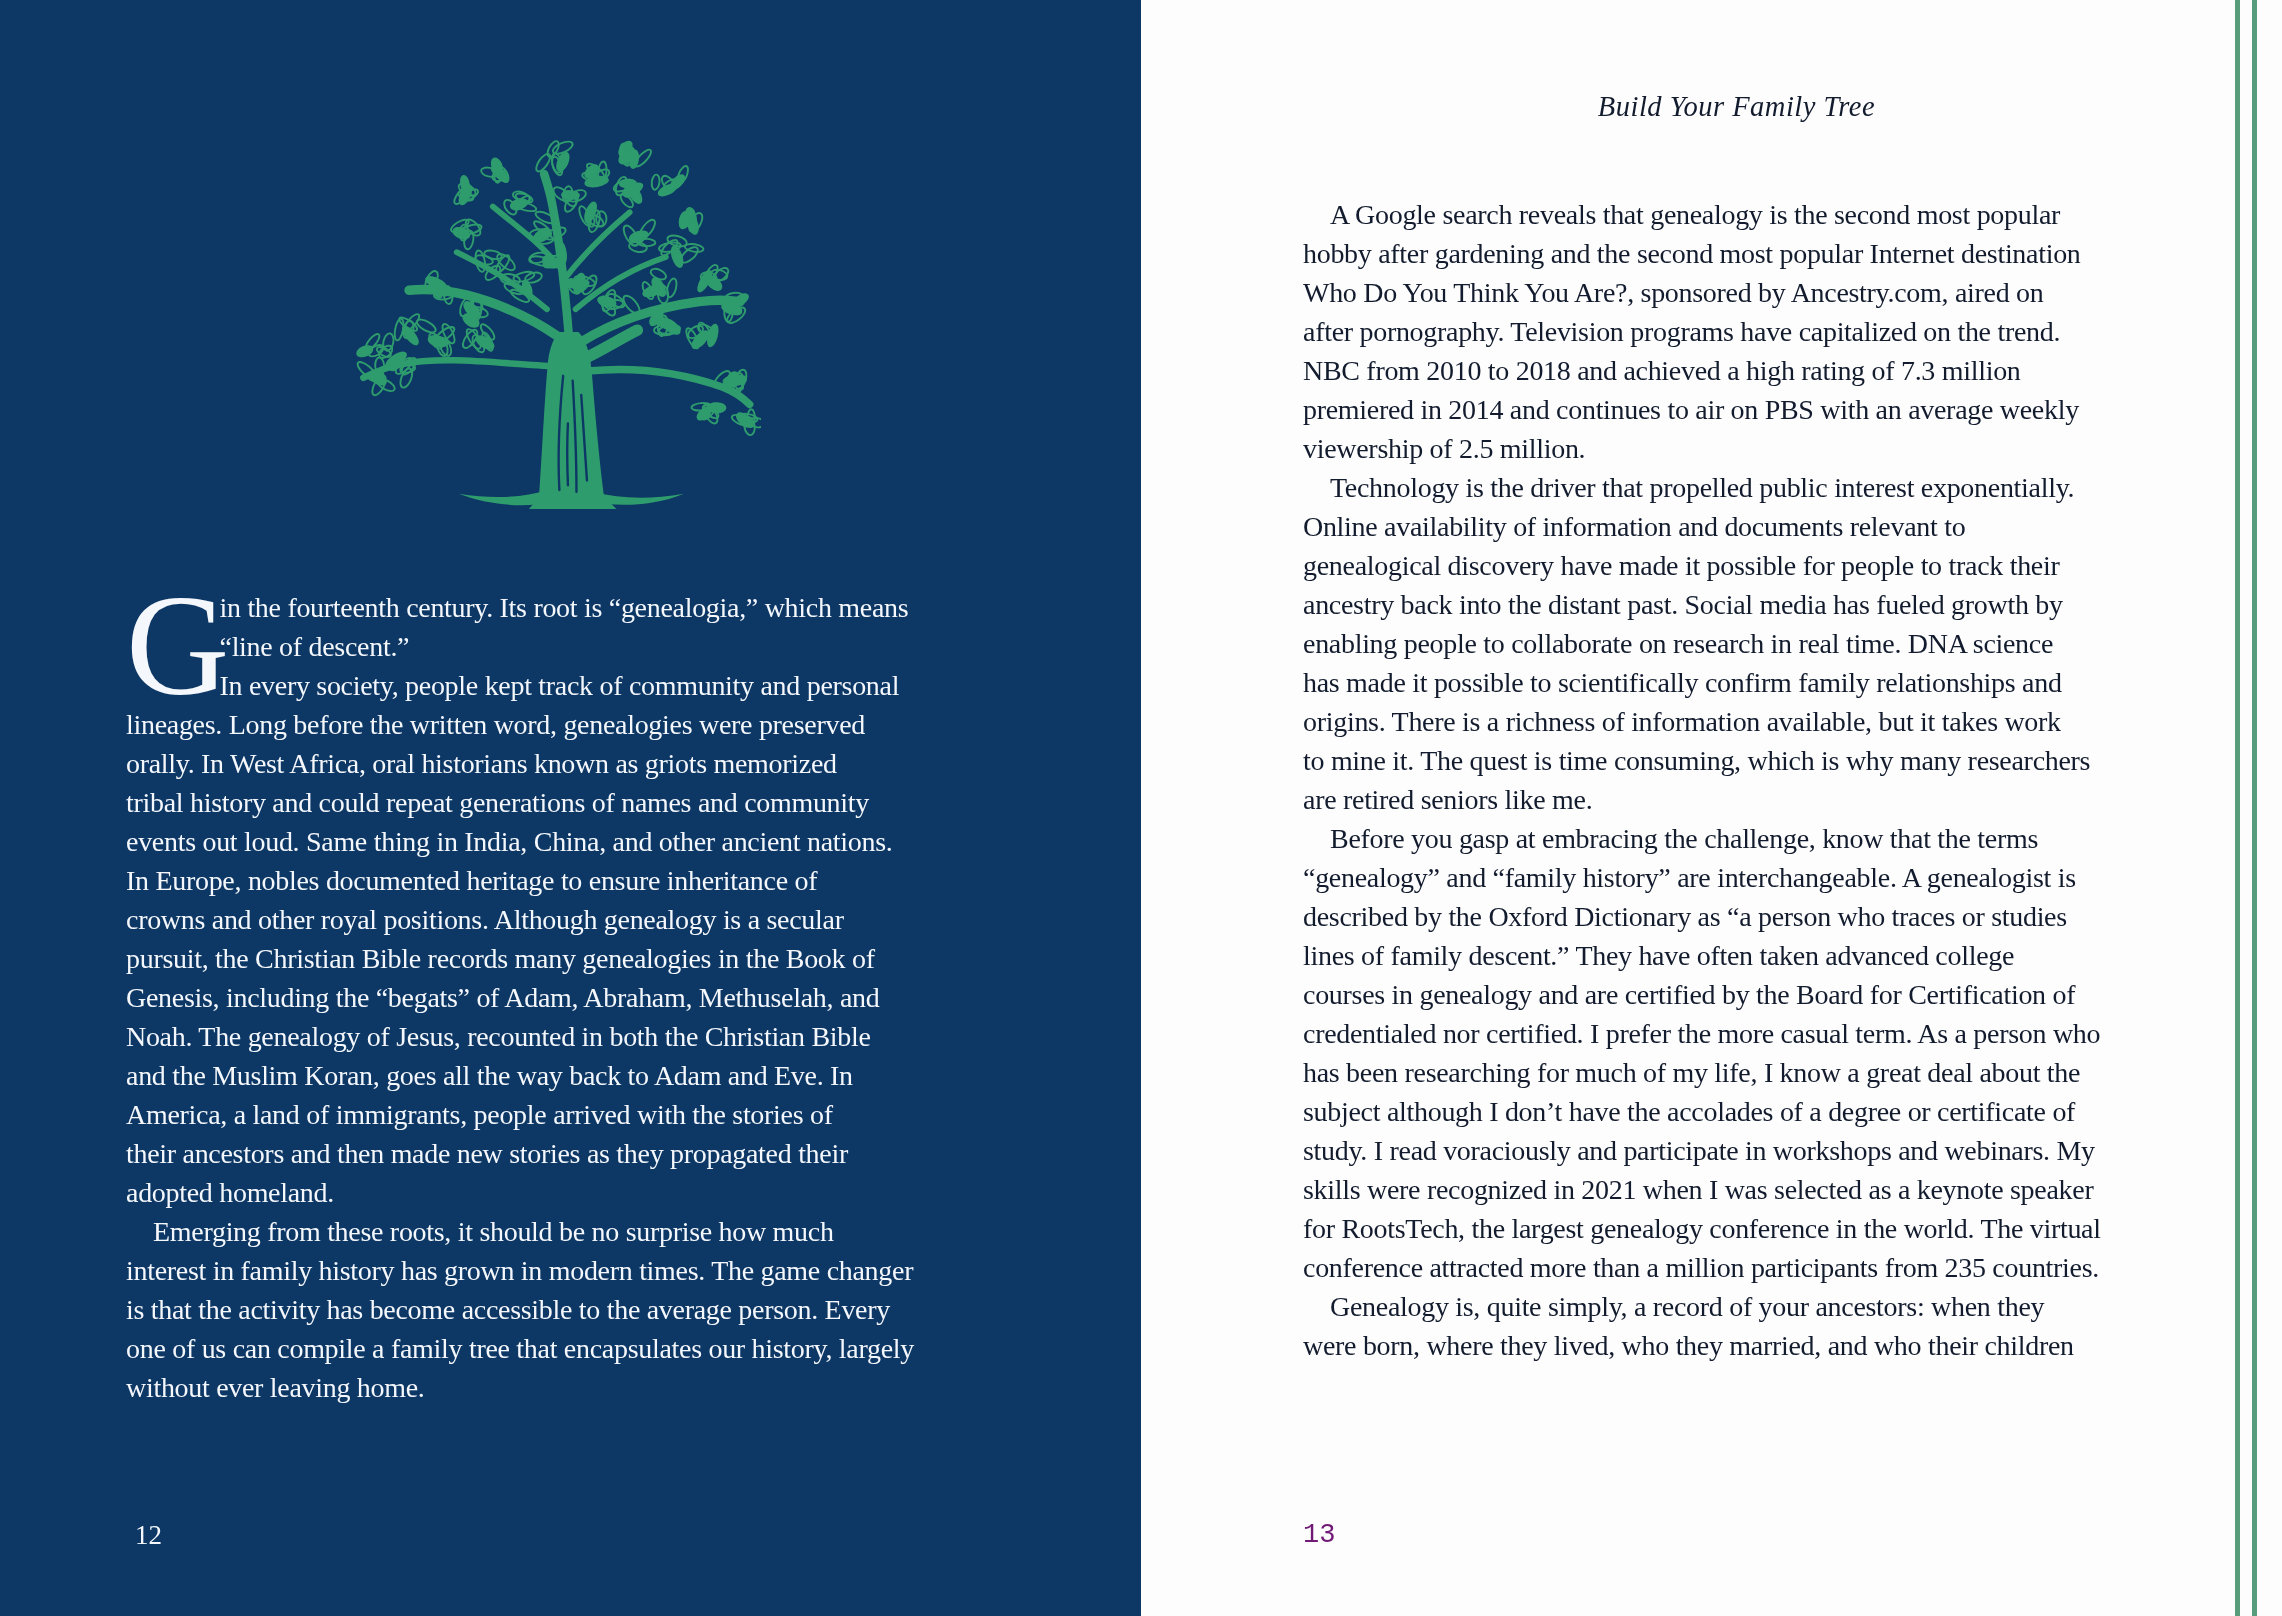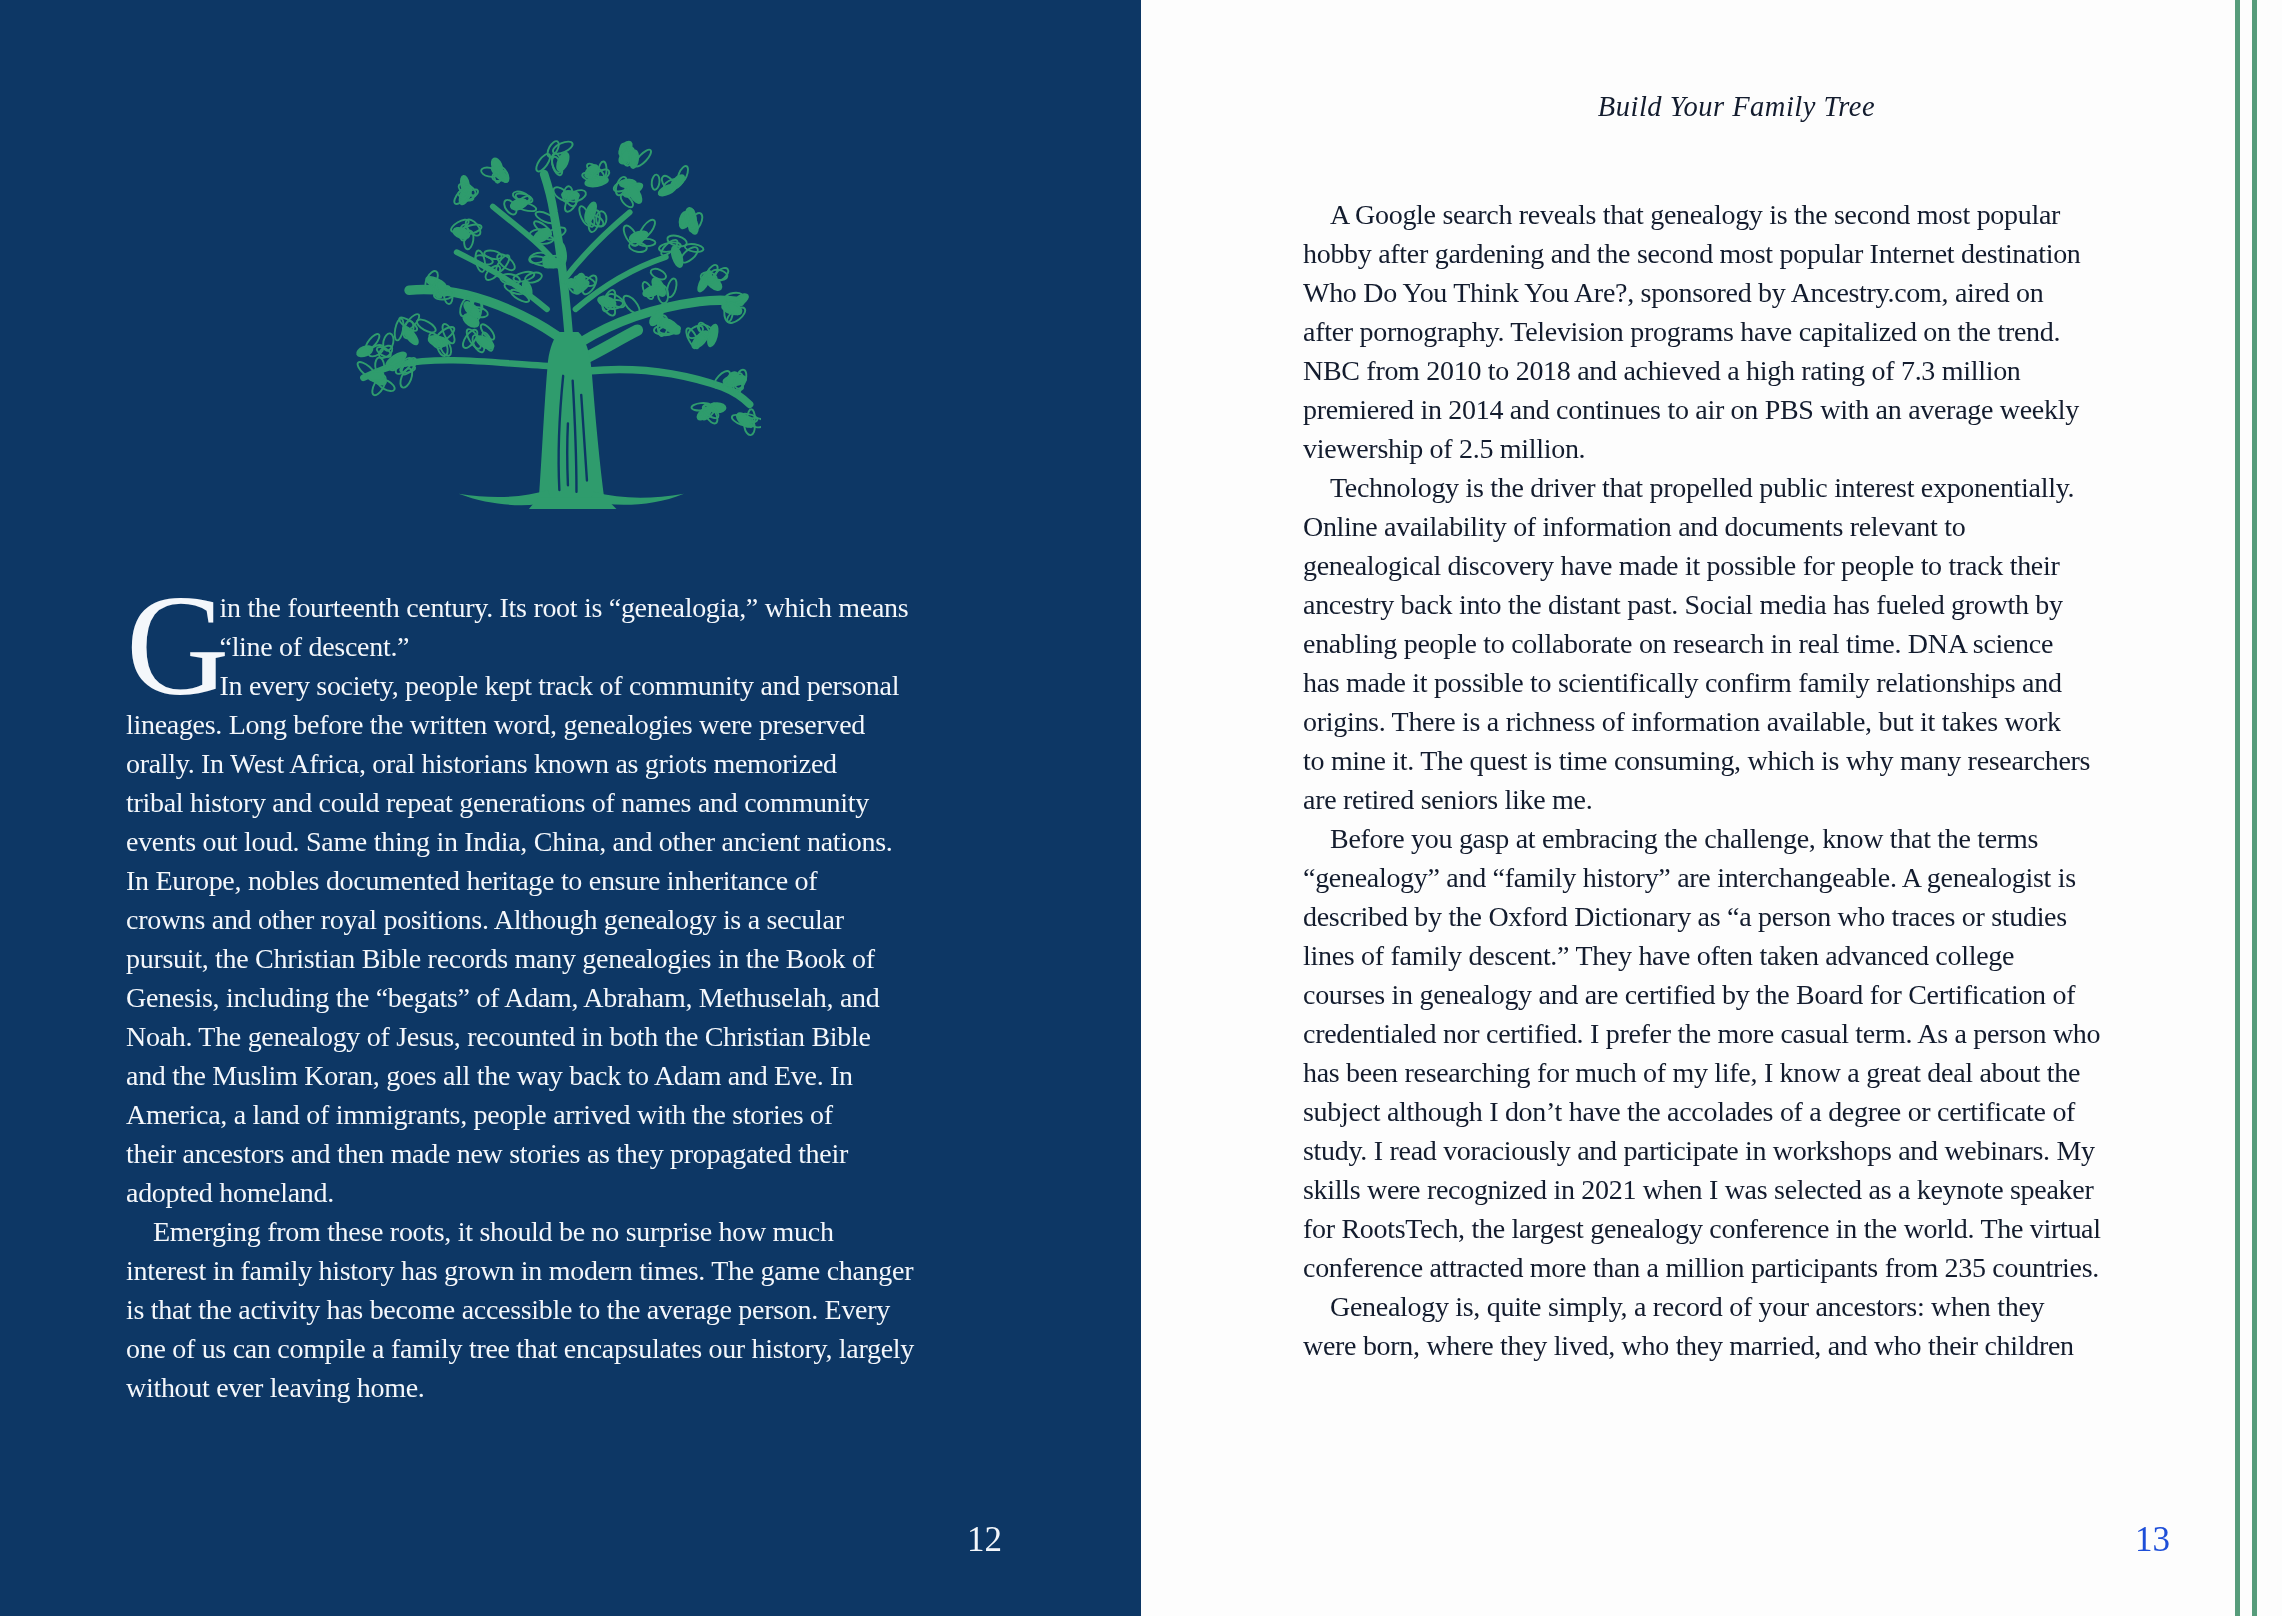--- a/index.html
+++ b/index.html
@@ -16,23 +16,23 @@
   .right-text{position:absolute;left:154px;top:195px;width:867px;font-size:28px;letter-spacing:-0.3px;}
 
   .line{height:39px;line-height:39px;white-space:nowrap;}
   .line.indent{padding-left:27px;}
 
   .dropcap{float:left;width:84px;height:117px;line-height:117px;font-size:143px;overflow:visible;margin-right:9.5px;color:#f4f7fb;}
 
   .running-head{position:absolute;left:154px;top:91px;width:867px;text-align:center;
     font-style:italic;font-size:28.5px;letter-spacing:0.5px;}
 
-  .folio{position:absolute;top:1520px;width:867px;text-align:right;font-size:35px;}
+  .folio{position:absolute;top:1520px;width:867px;text-align:left;font-size:27px;}
   .folio-left{left:135px;color:#f4f7fb;}
-  .folio-right{left:154px;color:#1d4ed8;}
+  .folio-right{left:154px;color:#701a75;font-family:Liberation Mono, monospace;}
 
   .edge-stripe{position:absolute;top:0;height:1617px;width:4.8px;background:#579c7b;}
   .stripe-1{left:2235px;}
   .stripe-2{left:2252px;}
 </style>
 </head>
 <body>
 
 <div class="spread">
 

